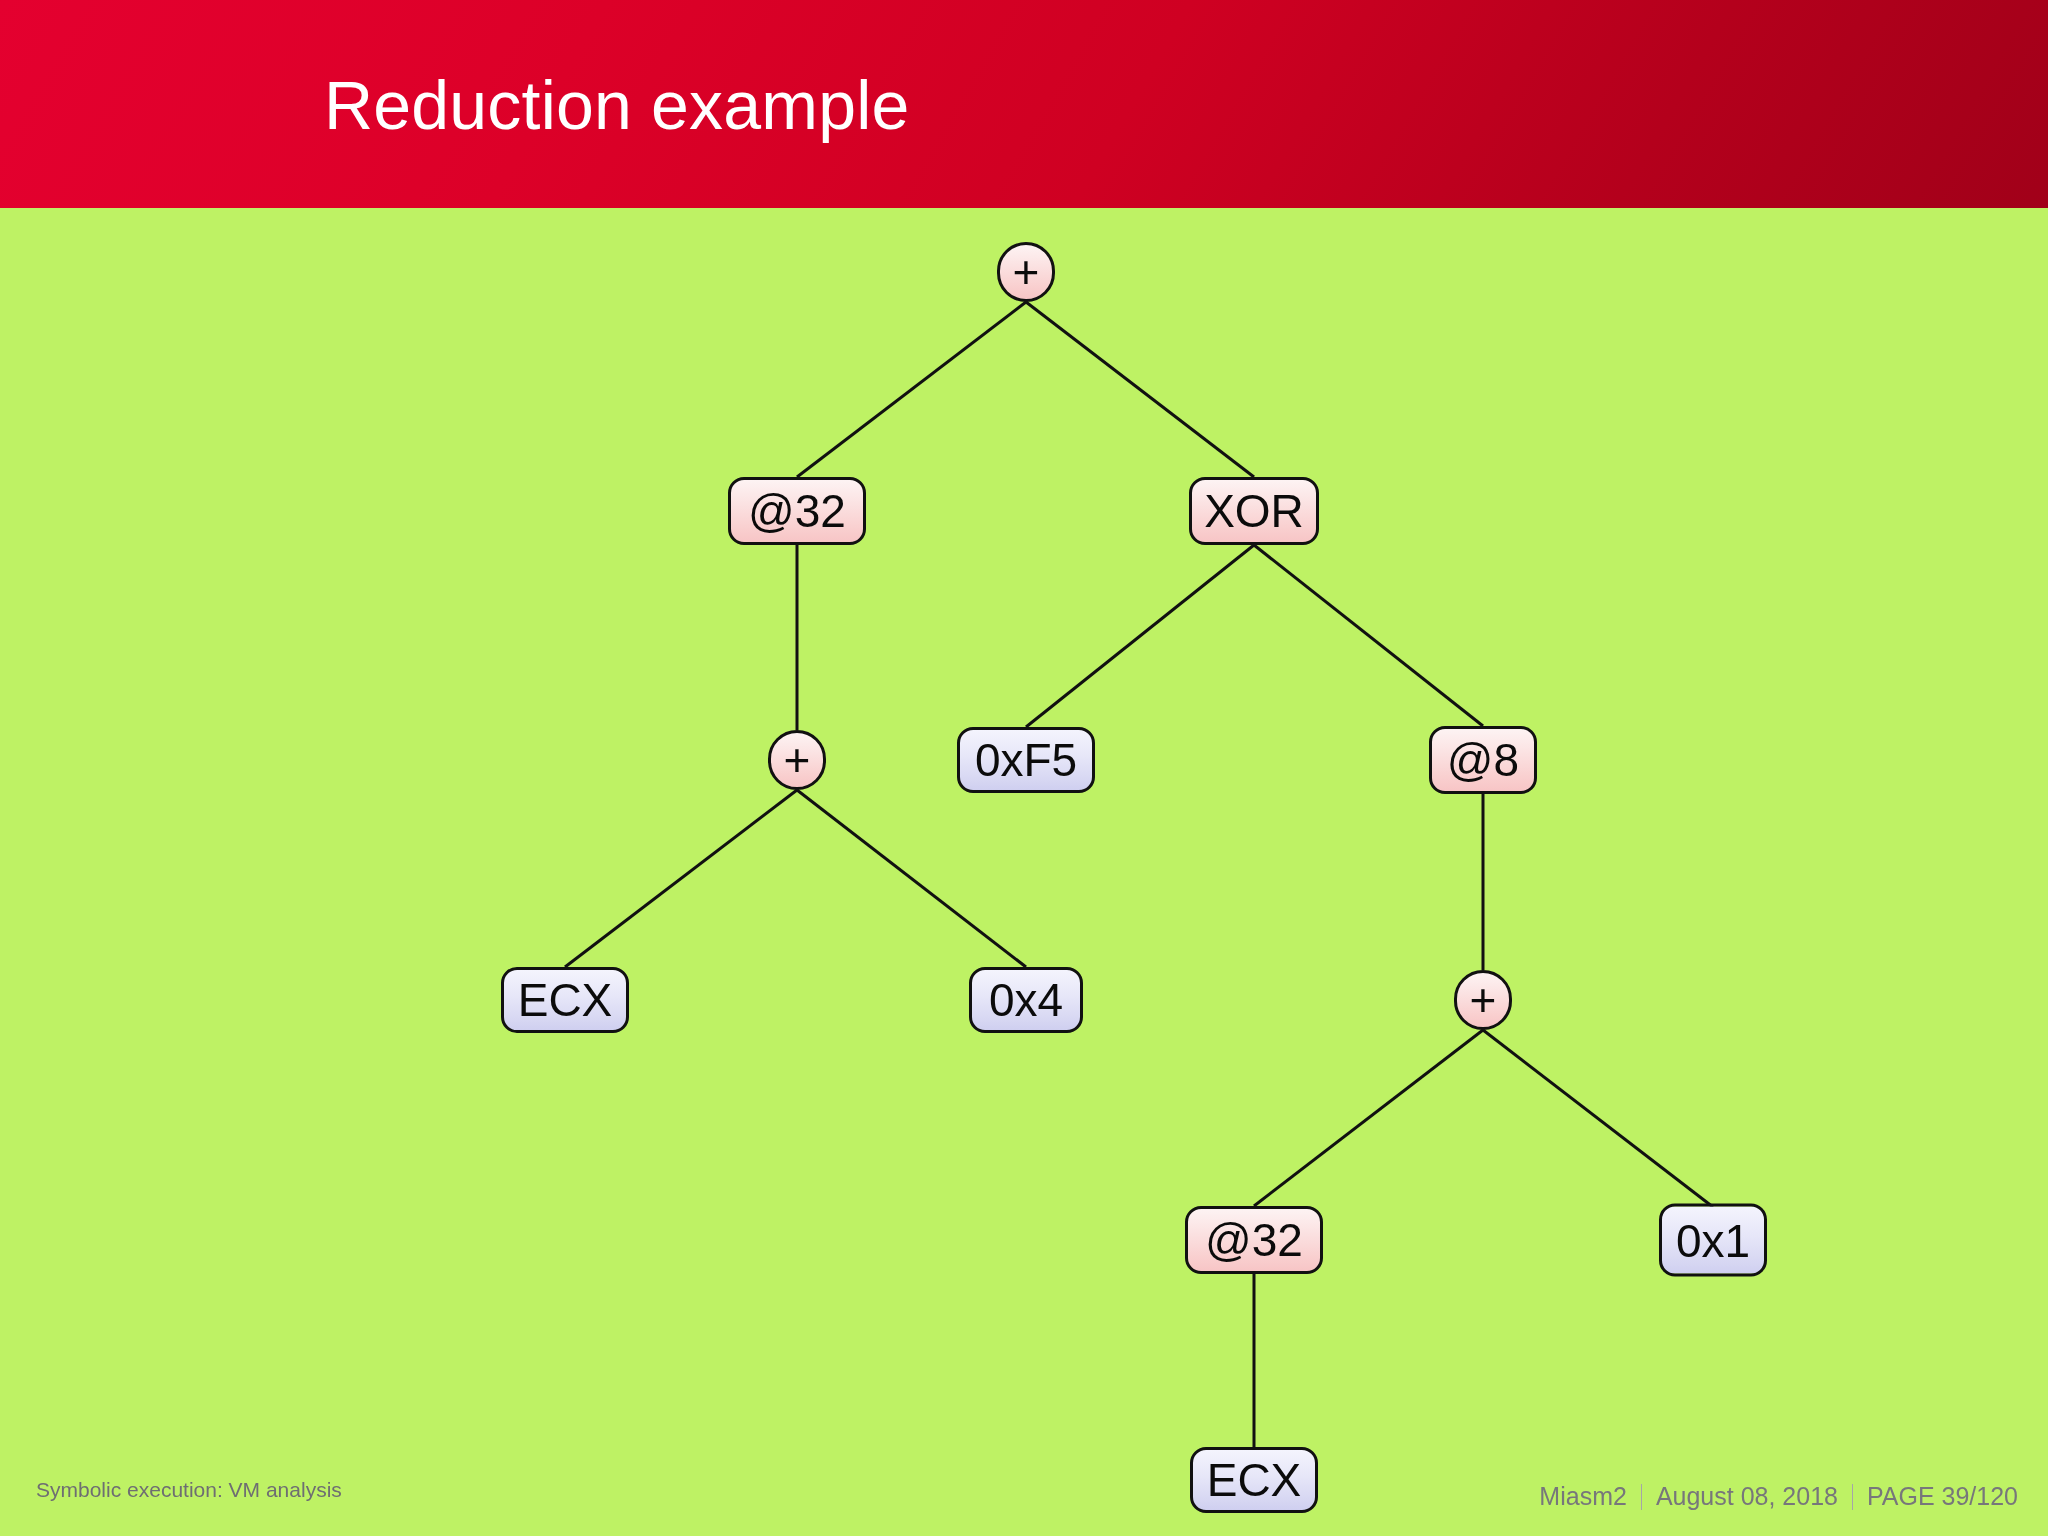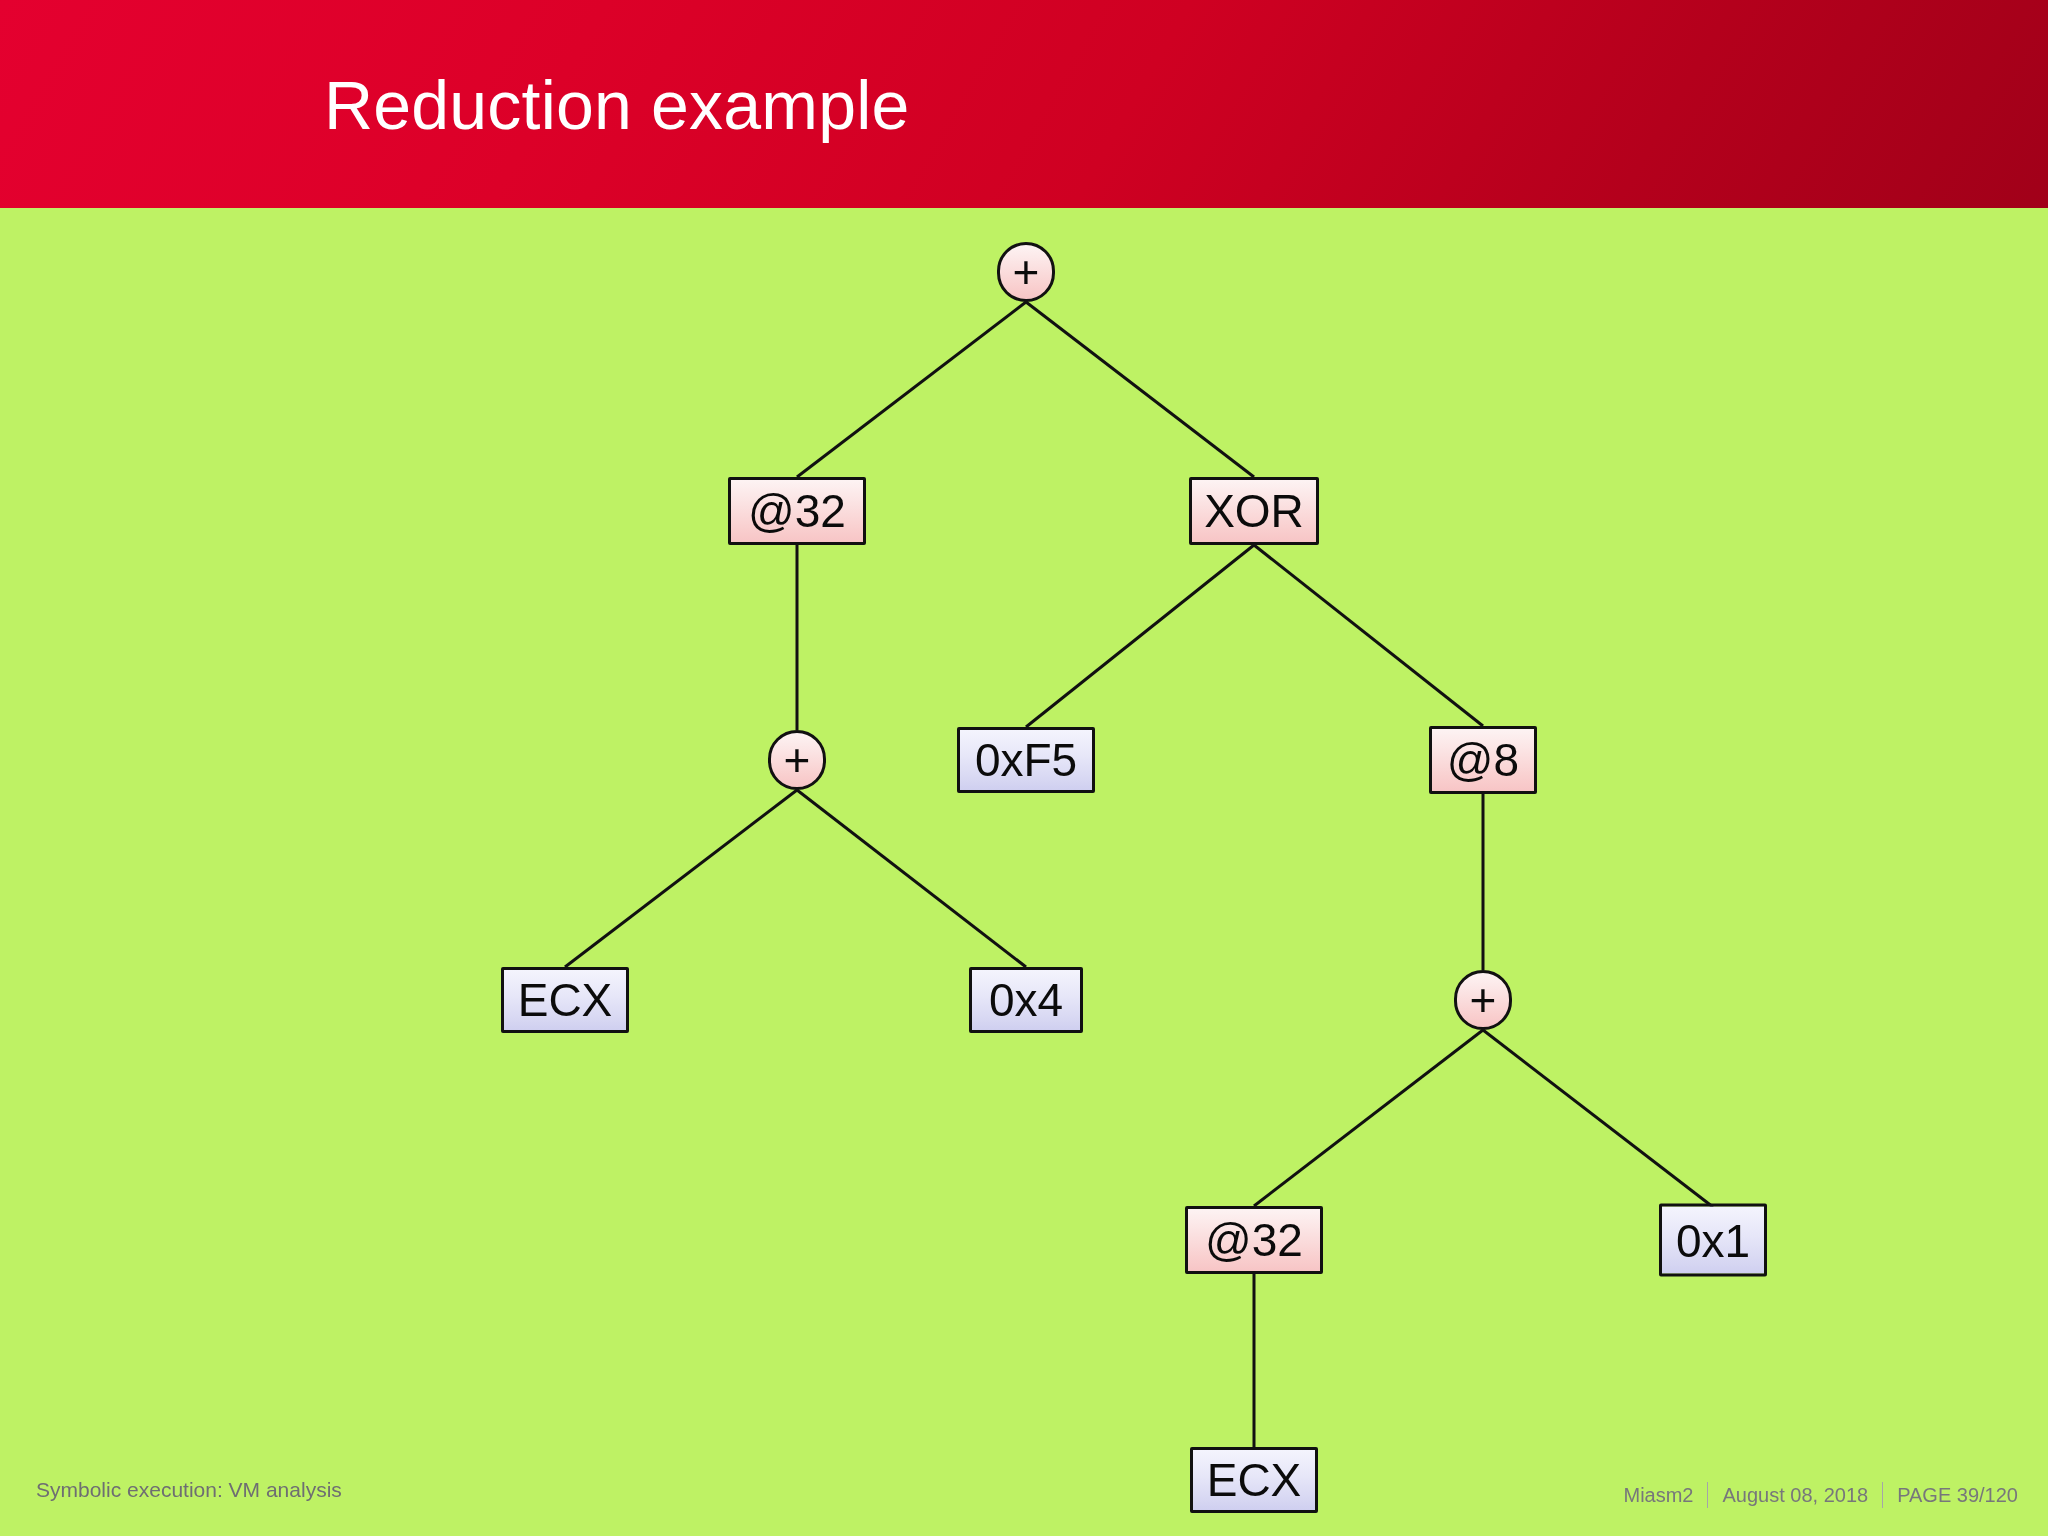--- a/index.html
+++ b/index.html
@@ -67,21 +67,21 @@
     overflow: visible;
   }
   .node {
     position: absolute;
     transform: translate(-50%, -50%);
     box-sizing: border-box;
     display: flex;
     align-items: center;
     justify-content: center;
     border: 3px solid #111111;
-    border-radius: 2px;
+    border-radius: 16px;
     font-size: 46px;
     line-height: 1;
     color: #0b0b0b;
     white-space: nowrap;
     padding: 0 16px;
     text-align: center;
   }
   .node.op {
     background: linear-gradient(180deg, #fdf3f3 0%, #fbe2e2 38%, #f9cfcf 78%, #f7c5c6 100%);
   }
@@ -102,21 +102,21 @@
     color: #6e6e72;
     white-space: nowrap;
   }
   #footer-right {
     position: absolute;
     right: 30px;
     top: 1482px;
     display: flex;
     align-items: center;
     gap: 14px;
-    font-size: 20px;
+    font-size: 25px;
     color: #77777b;
     white-space: nowrap;
   }
   .footer-sep {
     display: inline-block;
     width: 1px;
     height: 26px;
     background: #a5a5a9;
   }
 </style>

